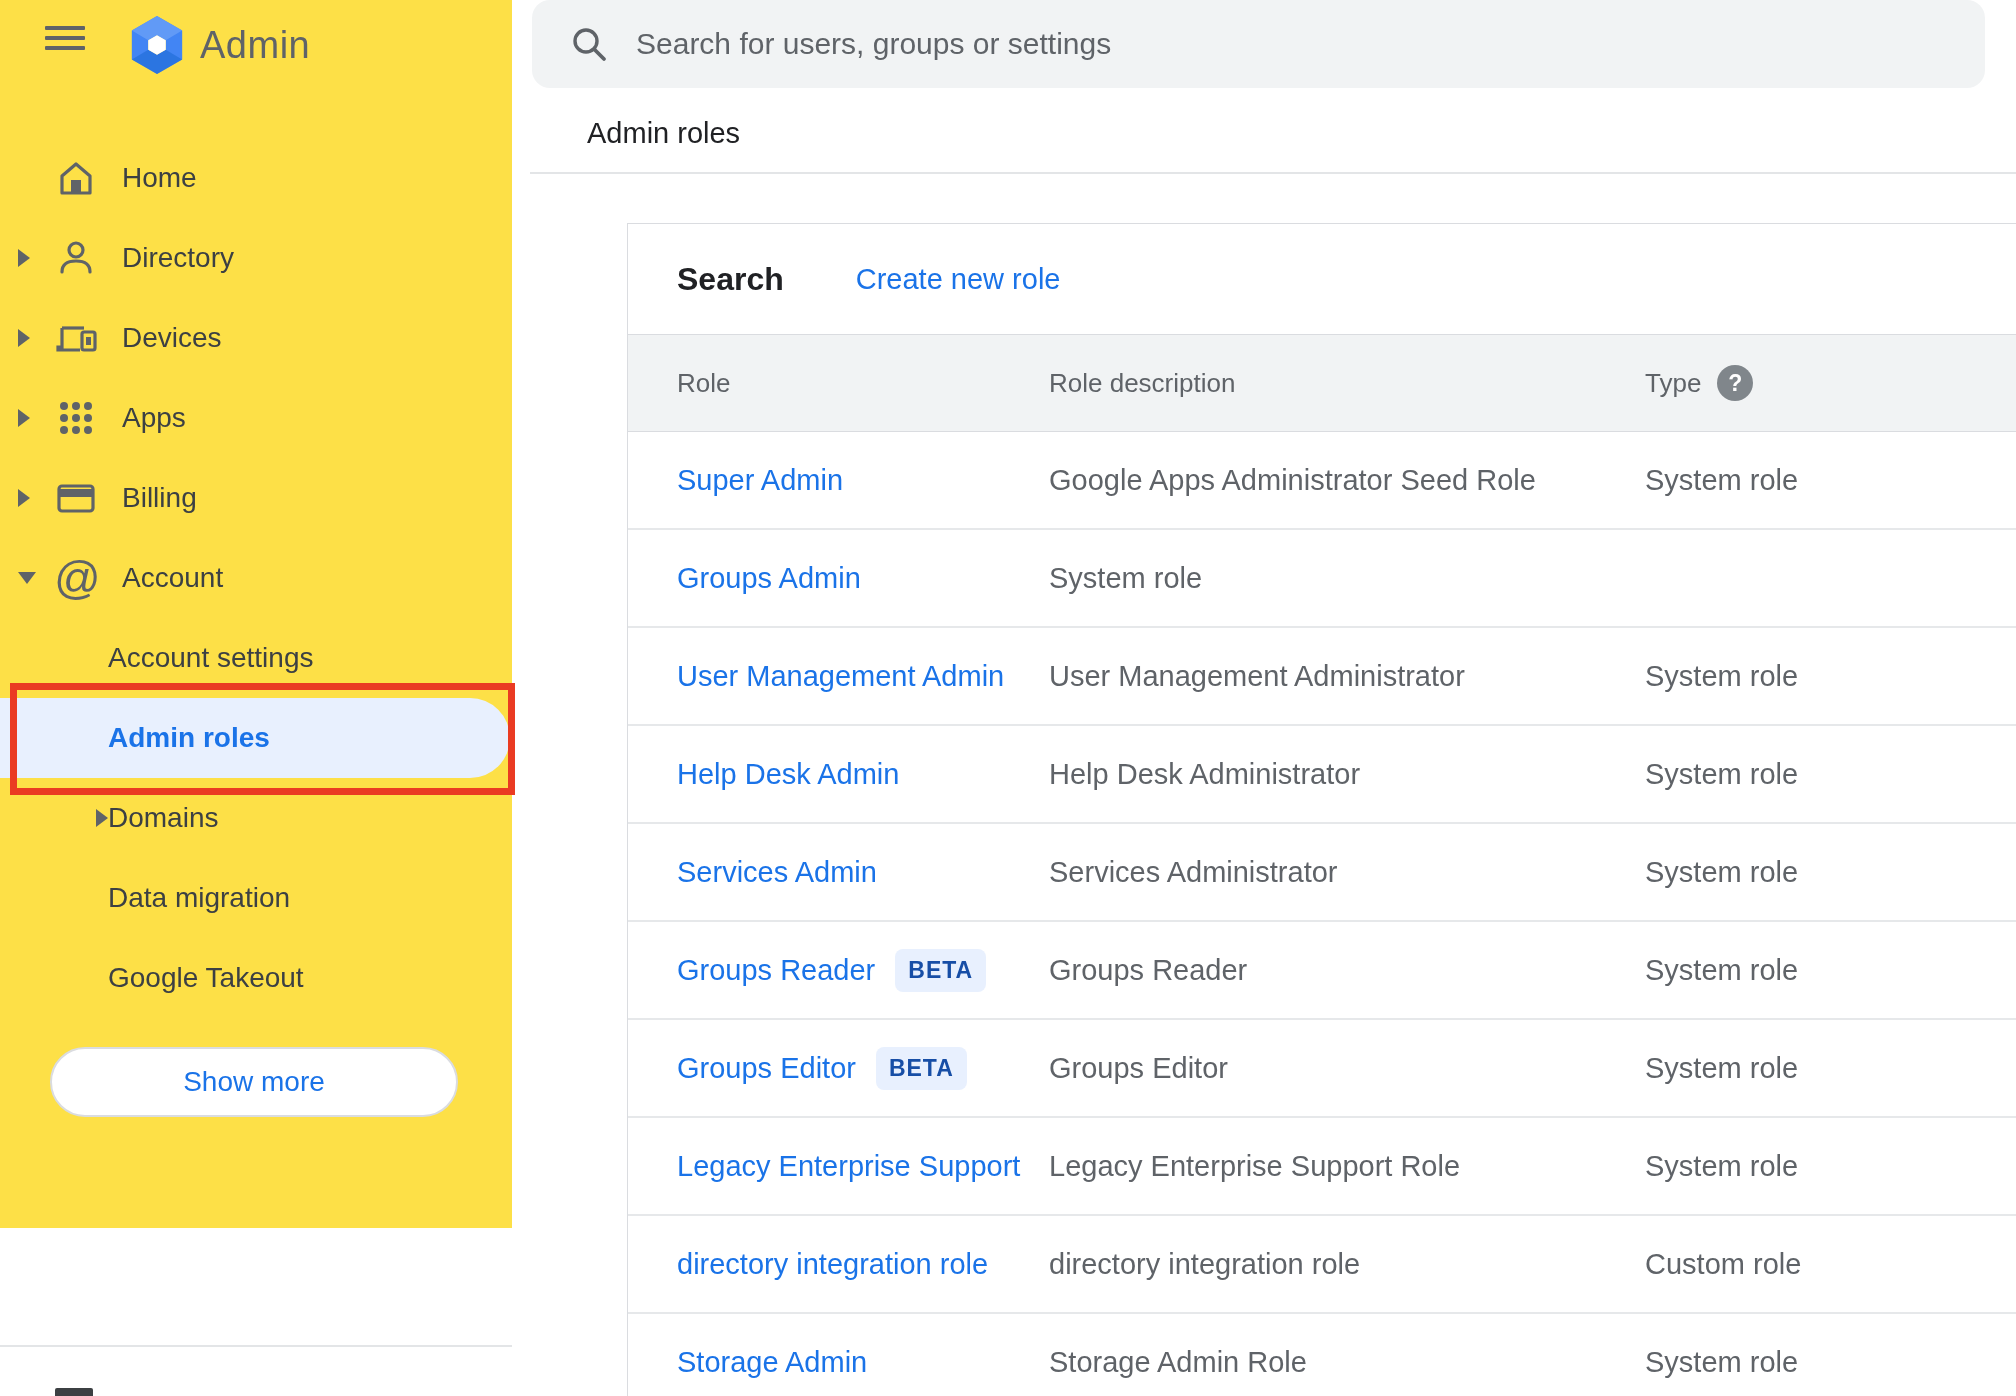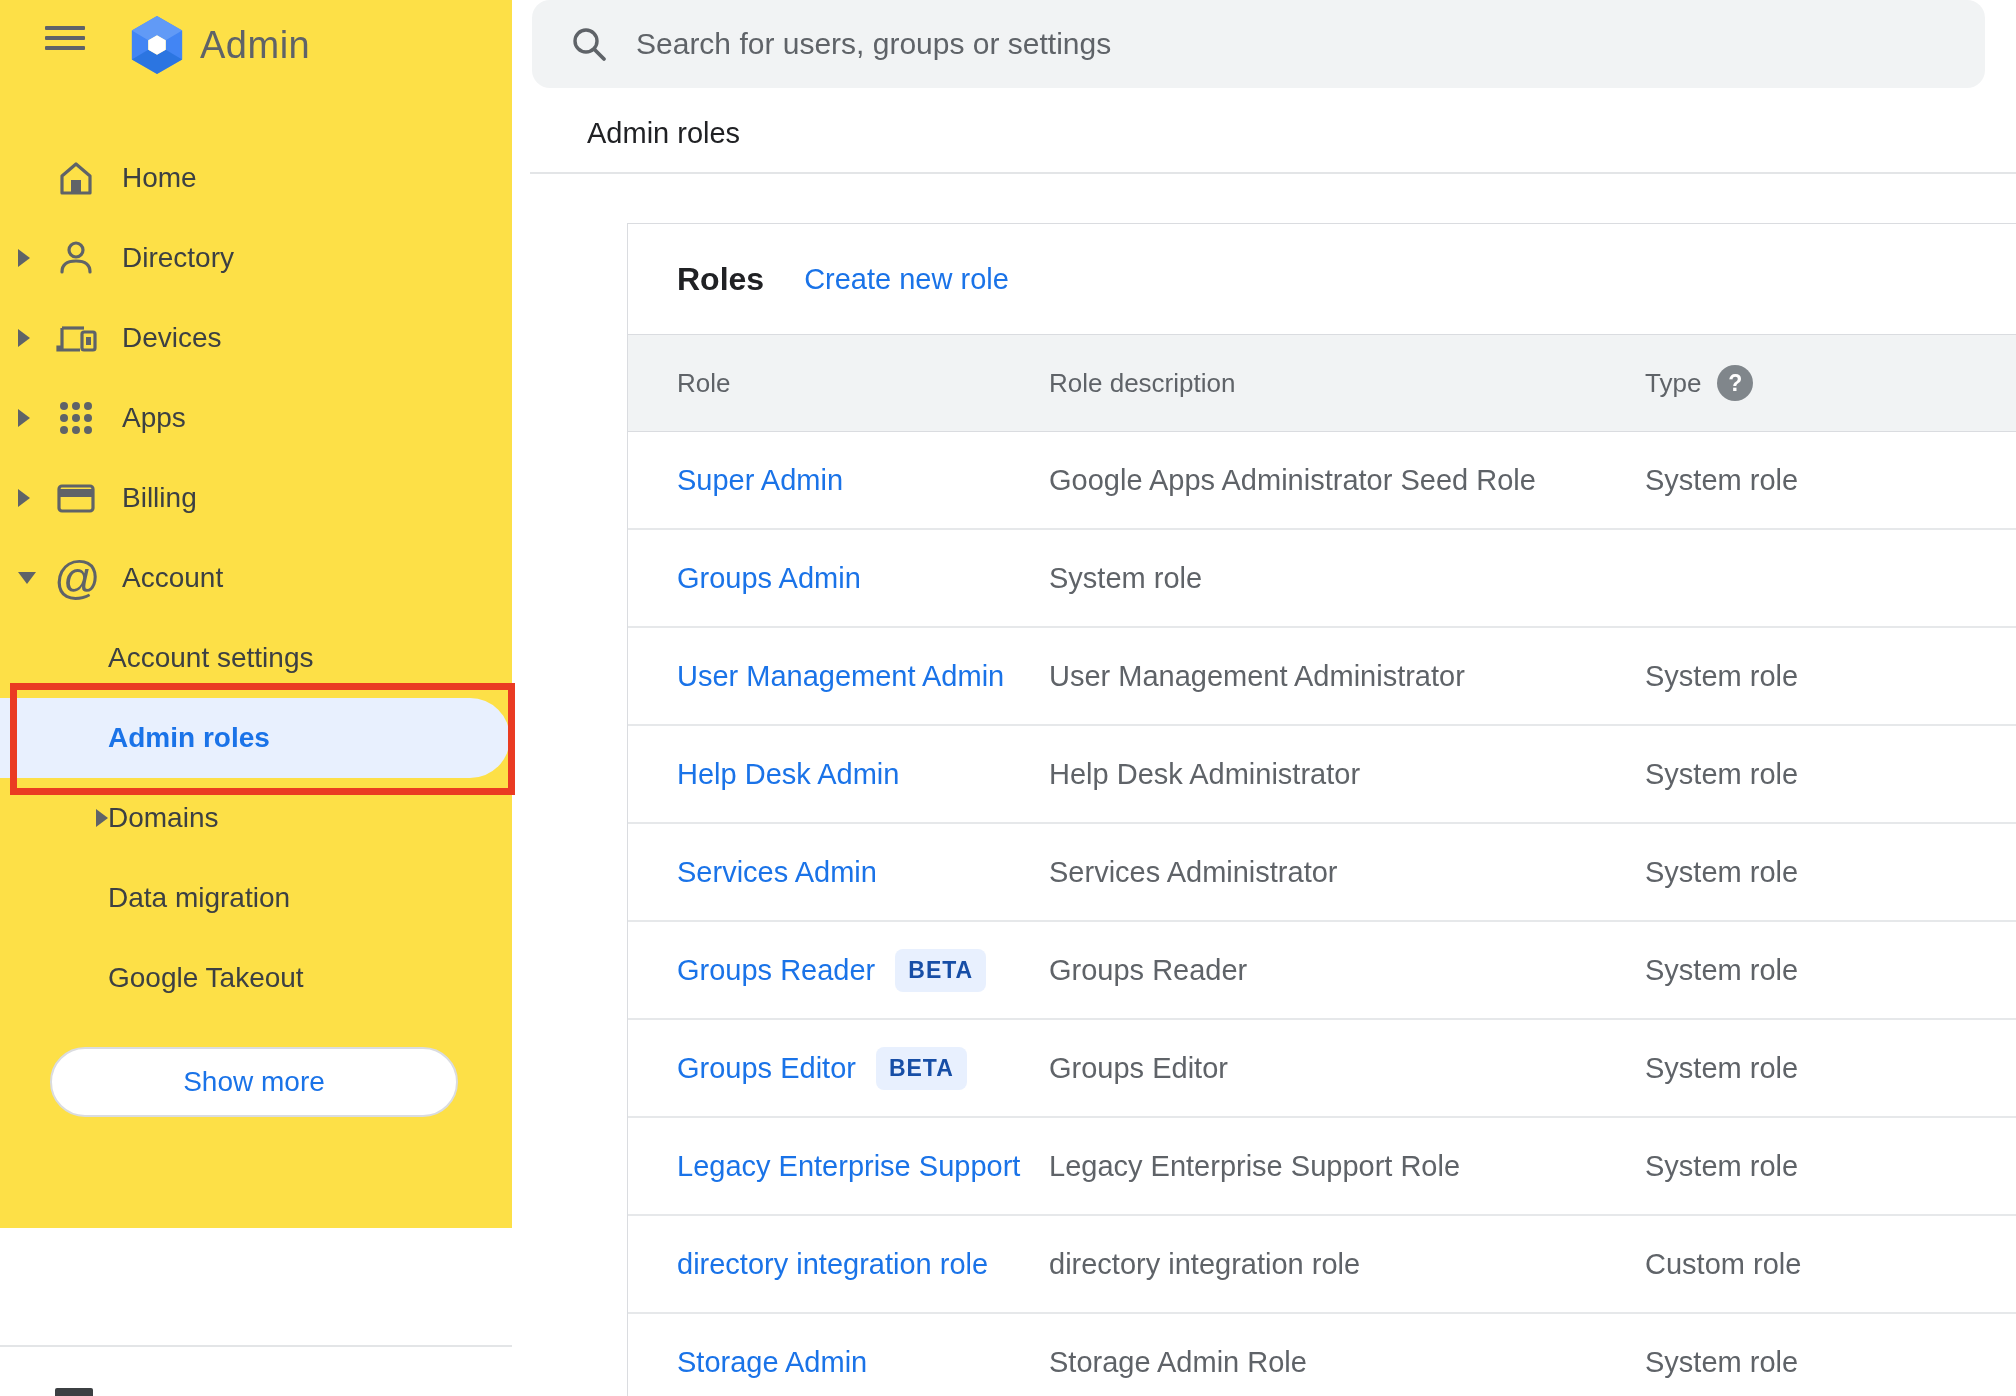--- a/index.html
+++ b/index.html
@@ -61,21 +61,21 @@
     font-size:30px;color:#3c4043;font-family:inherit;}
   .searchbar input::placeholder{color:#5f6368;opacity:1;}
 
   .page-title{position:absolute;left:75px;top:117px;font-size:29px;color:var(--text-primary);}
   .title-divider{position:absolute;left:18px;right:0;top:172px;height:2px;background:#e3e5e7;}
 
   .card{position:absolute;left:115px;top:223px;width:1390px;height:1174px;background:#fff;
     border:1px solid var(--border-gray);}
   .card-header{height:110px;display:flex;align-items:center;padding-left:49px;}
   .card-title{font-size:32px;font-weight:bold;color:var(--text-primary);}
-  .create-link{margin-left:40px;font-size:29px;color:var(--link-blue);text-decoration:none;cursor:pointer;}
+  .create-link{margin-left:72px;font-size:29px;color:var(--link-blue);text-decoration:none;cursor:pointer;}
 
   .tgrid{display:grid;grid-template-columns:372px 596px auto;padding-left:49px;align-items:center;}
   .thead{height:98px;background:var(--header-bg);border-top:1px solid var(--border-gray);
     border-bottom:1px solid var(--border-gray);}
   .th{font-size:26px;color:var(--text-secondary);display:flex;align-items:center;}
   .help-circle{display:inline-flex;align-items:center;justify-content:center;width:36px;height:36px;
     border-radius:50%;background:#80868b;color:#fff;font-size:23px;font-weight:bold;margin-left:16px;cursor:pointer;}
 
   .trow{height:98px;border-bottom:2px solid var(--row-divider);}
   .role-cell{display:flex;align-items:center;}
@@ -218,21 +218,21 @@
         <line x1="24.5" y1="24.5" x2="34" y2="34" stroke="#5f6368" stroke-width="3.8" stroke-linecap="round"></line>
       </svg>
       <input type="text" value="" placeholder="Search for users, groups or settings" style="">
     </div>
 
     <div class="page-title">Admin roles</div>
     <div class="title-divider"></div>
 
     <div class="card">
       <div class="card-header">
-        <span class="card-title">Roles</span>
+        <span class="card-title">Search</span>
         <a class="create-link">Create new role</a>
       </div>
 
       <div class="tgrid thead">
         <div class="th">Role</div>
         <div class="th">Role description</div>
         <div class="th">
           <span>Type</span>
           <span class="help-circle">?</span>
         </div>

